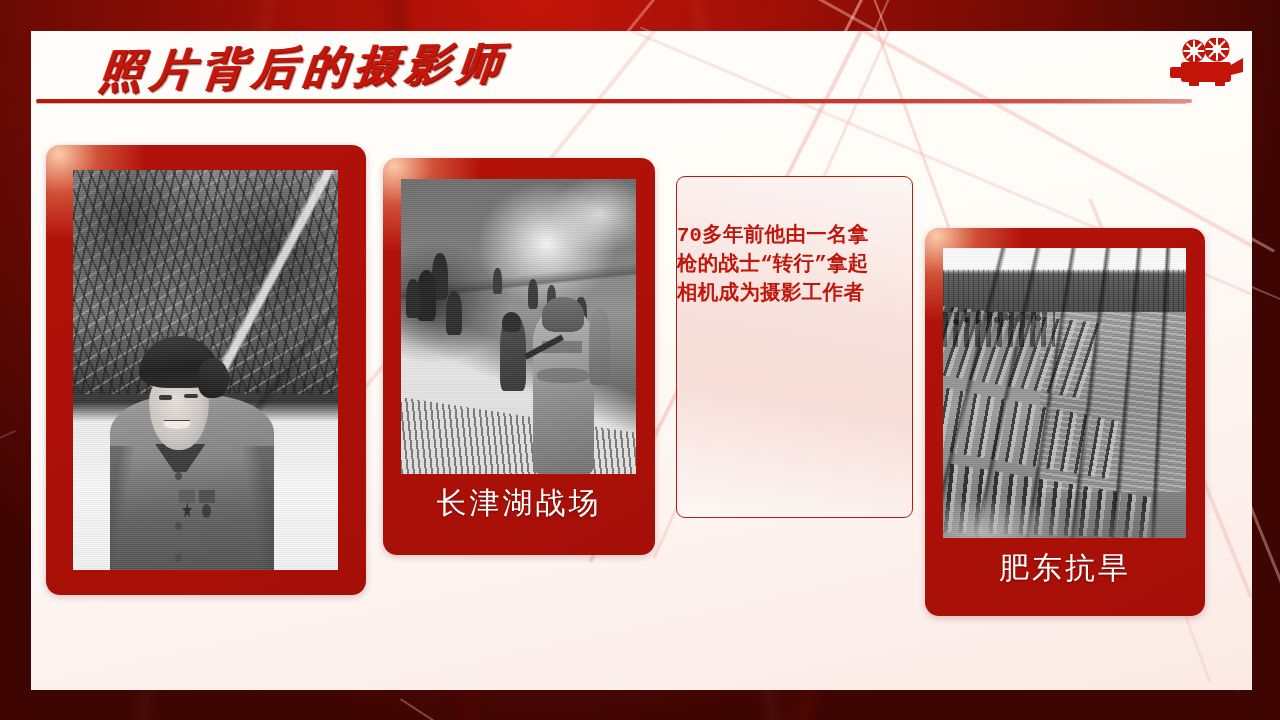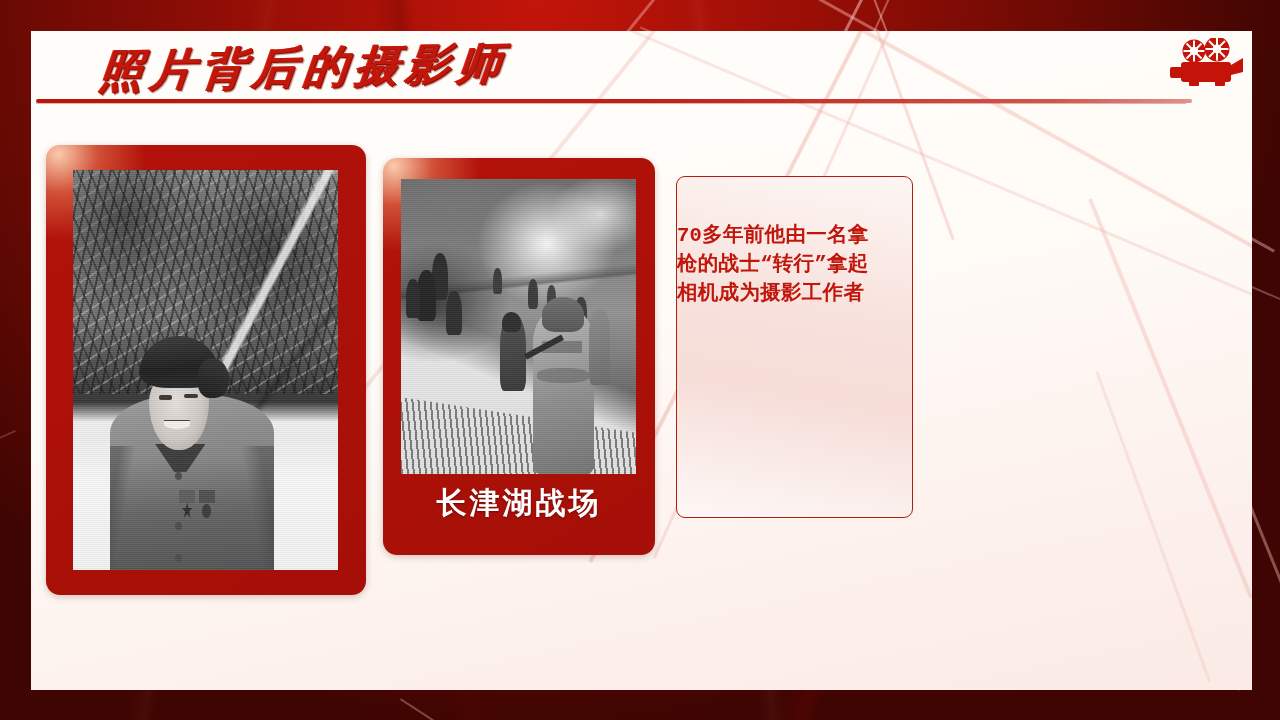--- a/index.html
+++ b/index.html
@@ -67,21 +67,21 @@
     position:absolute;border-radius:14px;overflow:hidden;
     background:
       radial-gradient(circle 180px at 4% 2%, rgba(255,212,180,.95) 0%, rgba(233,130,90,.55) 22%, rgba(178,18,8,.06) 48%, rgba(178,18,8,0) 62%),
       linear-gradient(150deg,#b3120a 0%,#ae1109 35%,#a50f07 100%);
     box-shadow:0 2px 7px rgba(80,10,4,.22);
   }
   .card .photo{position:absolute;overflow:hidden;background:#9a9a9a;}
   .card .cap{
     position:absolute;left:0;right:0;text-align:center;color:#fff;
     font-family:"DejaVu Serif","Liberation Serif",serif;
-    font-weight:700;letter-spacing:3px;
+    font-weight:400;letter-spacing:3px;
     text-shadow:0 1px 2px rgba(70,4,2,.6);
   }
 
   
   #card1{left:46px;top:145px;width:320px;height:450px;}
   #card1 .photo{left:27px;top:25px;width:265px;height:400px;}
   
   #card2{left:383px;top:158px;width:272px;height:397px;}
   #card2 .photo{left:18px;top:21px;width:235px;height:295px;}
   #card2 .cap{top:325px;font-size:30px;}
@@ -296,14 +296,69 @@
            background:linear-gradient(160deg,#8c8c8c,#6b6b6b);border-radius:36% 36% 14% 14%;"></div>
 
       <div style="position:absolute;left:52%;top:56%;width:18%;height:2%;background:#2d2d2d;transform:rotate(-28deg);"></div>
 
       <div class="ph" style="opacity:.2;background:
           repeating-linear-gradient(0deg, rgba(255,255,255,.3) 0 1px, rgba(0,0,0,.22) 1px 2px);"></div>
     </div>
     <div class="cap">长津湖战场</div>
   </div>
 
+  <div class="card" id="card3">
+    <div class="photo">
+      <div class="ph" style="background:linear-gradient(#efefef 0%,#e9e9e9 7%,#5d5d5d 9%,#4e4e4e 22%,#8a8a8a 34%,#9b9b9b 55%,#8f8f8f 72%,#707070 100%);"></div>
+
+      <div class="ph" style="background:linear-gradient(#f4f4f4 0 7%, rgba(0,0,0,0) 8%);"></div>
+      <div class="ph" style="background:
+          repeating-linear-gradient(90deg, rgba(40,40,40,.5) 0 1px, rgba(0,0,0,0) 1px 5px);
+          clip-path:inset(7.5% 0 76% 0);"></div>
+
+      <div style="position:absolute;left:40%;top:22%;width:60%;height:62%;
+           background:
+             repeating-linear-gradient(8deg, rgba(255,255,255,.22) 0 2px, rgba(90,90,90,.16) 2px 6px),
+             linear-gradient(170deg,#a9a9a9,#8e8e8e 50%,#9c9c9c 100%);"></div>
+
+      <div class="ph" style="background:
+          repeating-linear-gradient(108deg, rgba(22,22,22,.62) 0 3px, rgba(215,215,215,.5) 3px 7px, rgba(0,0,0,0) 7px 13px);
+          clip-path:polygon(0 20%,66% 26%,58% 52%,0 44%);"></div>
+      <div class="ph" style="background:
+          repeating-linear-gradient(100deg, rgba(18,18,18,.66) 0 3px, rgba(220,220,220,.5) 3px 7px, rgba(0,0,0,0) 7px 14px);
+          clip-path:polygon(0 48%,74% 60%,70% 80%,0 70%);"></div>
+      <div class="ph" style="background:
+          repeating-linear-gradient(96deg, rgba(16,16,16,.7) 0 4px, rgba(225,225,225,.48) 4px 8px, rgba(0,0,0,0) 8px 15px);
+          clip-path:polygon(0 74%,86% 86%,86% 100%,0 98%);"></div>
+
+      <div class="ph" style="background:
+          linear-gradient(104deg, transparent 18%, rgba(20,20,20,.6) 19%, transparent 20.4%),
+          linear-gradient(102deg, transparent 30%, rgba(20,20,20,.6) 31%, transparent 32.4%),
+          linear-gradient(99deg, transparent 44%, rgba(18,18,18,.62) 45%, transparent 46.4%),
+          linear-gradient(97deg, transparent 58%, rgba(18,18,18,.64) 59%, transparent 60.6%),
+          linear-gradient(95deg, transparent 72%, rgba(16,16,16,.66) 73%, transparent 74.6%),
+          linear-gradient(93deg, transparent 86%, rgba(16,16,16,.68) 87%, transparent 88.6%);"></div>
+
+      <div style="position:absolute;left:2%;top:17%;width:42%;height:14%;
+           background:
+             radial-gradient(circle 5px at 8% 60%, #1f1f1f 60%, transparent 62%),
+             radial-gradient(circle 5px at 18% 55%, #262626 60%, transparent 62%),
+             radial-gradient(circle 5px at 28% 58%, #1c1c1c 60%, transparent 62%),
+             radial-gradient(circle 5px at 38% 52%, #242424 60%, transparent 62%),
+             radial-gradient(circle 5px at 48% 56%, #1e1e1e 60%, transparent 62%),
+             radial-gradient(circle 5px at 58% 50%, #282828 60%, transparent 62%),
+             radial-gradient(circle 5px at 68% 54%, #202020 60%, transparent 62%),
+             radial-gradient(circle 5px at 78% 48%, #242424 60%, transparent 62%),
+             radial-gradient(circle 5px at 88% 52%, #1d1d1d 60%, transparent 62%);"></div>
+      <div style="position:absolute;left:0;top:22%;width:46%;height:12%;
+           background:repeating-linear-gradient(92deg, rgba(20,20,20,.55) 0 5px, rgba(160,160,160,.3) 5px 11px);"></div>
+
+      <div class="ph" style="background:
+          radial-gradient(ellipse 55% 18% at 16% 98%, rgba(215,215,215,.6), rgba(0,0,0,0) 70%),
+          linear-gradient(transparent 88%, rgba(120,120,120,.5) 100%);"></div>
+
+      <div class="ph" style="opacity:.2;background:
+          repeating-linear-gradient(0deg, rgba(255,255,255,.3) 0 1px, rgba(0,0,0,.22) 1px 2px);"></div>
+    </div>
+    <div class="cap">肥东抗旱</div>
+  </div>
 
 </div>
 
 </body></html>

